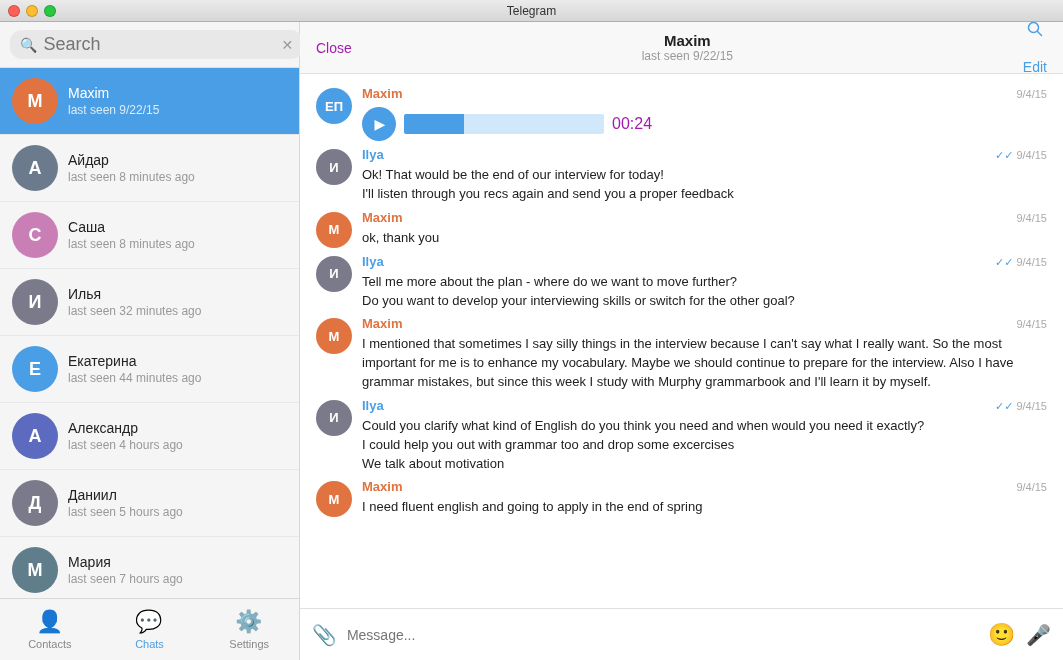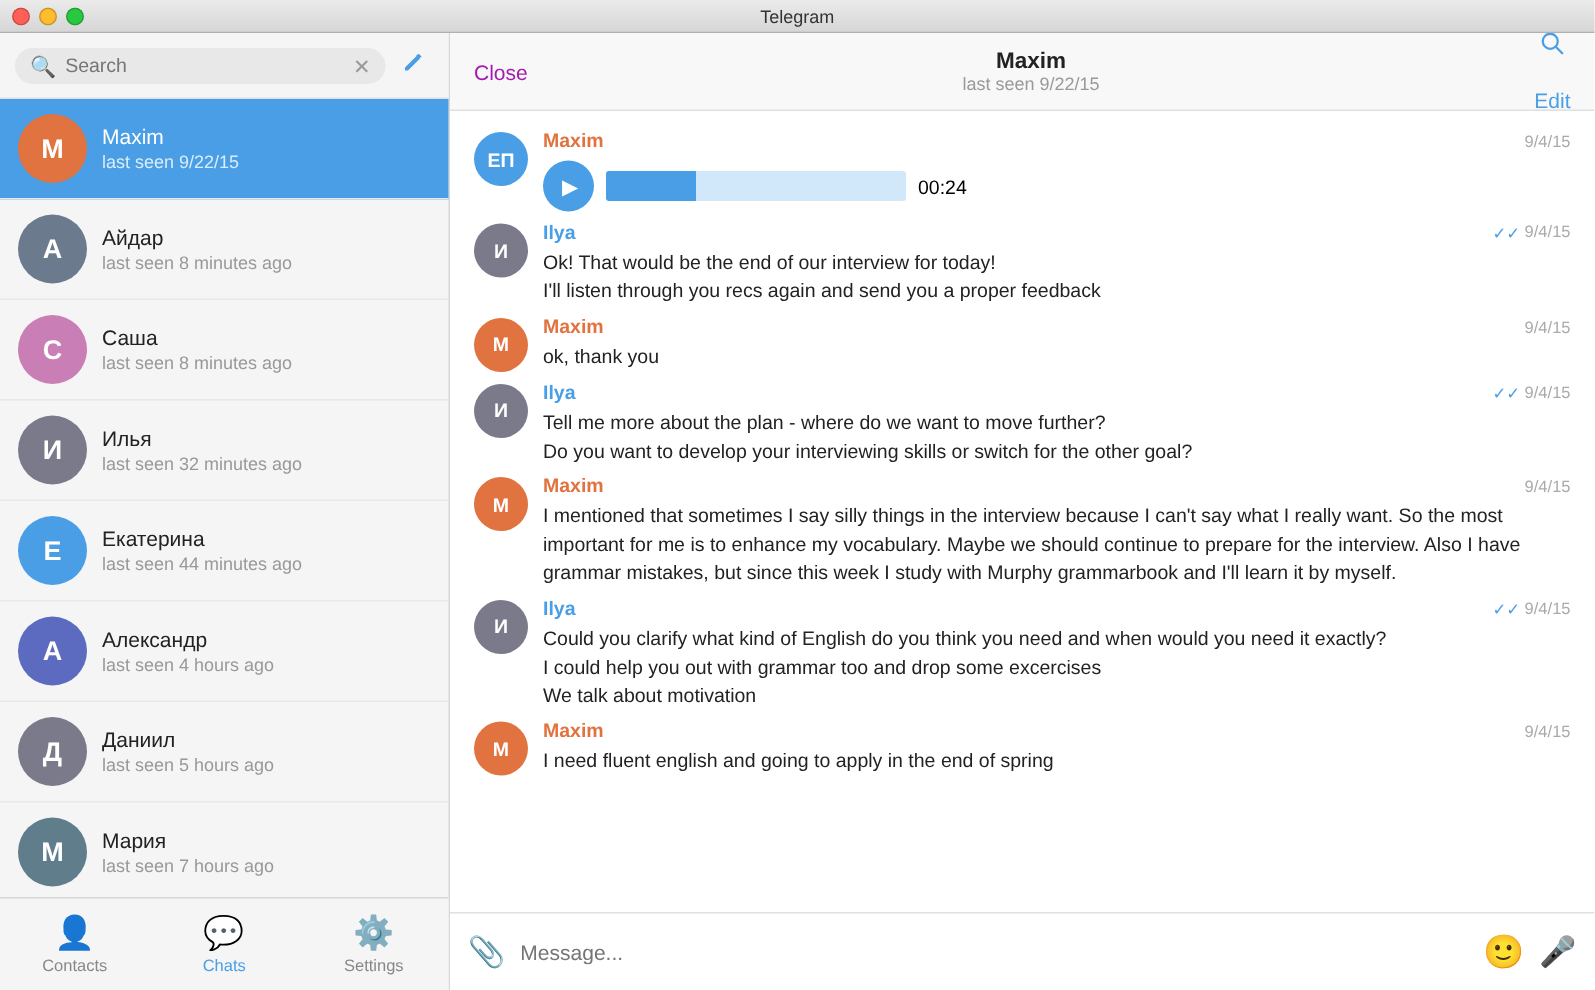--- a/index.html
+++ b/index.html
@@ -80,21 +80,21 @@
       padding: 4px 10px;
       gap: 6px;
     }
     .search-icon-svg {
       color: #999;
       font-size: 14px;
     }
     .search-input-field {
       border: none;
       background: transparent;
-      font-size: 13px;
+      font-size: 18px;
       color: #333;
       flex: 1;
       outline: none;
     }
     .search-clear {
       color: #999;
       font-size: 14px;
       cursor: pointer;
     }
     .compose-btn {
@@ -277,22 +277,22 @@
       margin-left: 2px;
     }
     .voice-waveform {
       width: 200px;
       height: 20px;
       background: linear-gradient(to right, #4a9ee5 30%, #d0e8f9 30%);
       border-radius: 2px;
       position: relative;
     }
     .voice-duration {
-      font-size: 13px;
-      color: #000000;
+      font-size: 16px;
+      color: #a21caf;
     }
 
     .message-row {
       display: flex;
       align-items: flex-start;
       margin-bottom: 6px;
       gap: 10px;
     }
     .message-row .msg-avatar { margin-top: 2px; }
     .message-row-content { flex: 1; }

